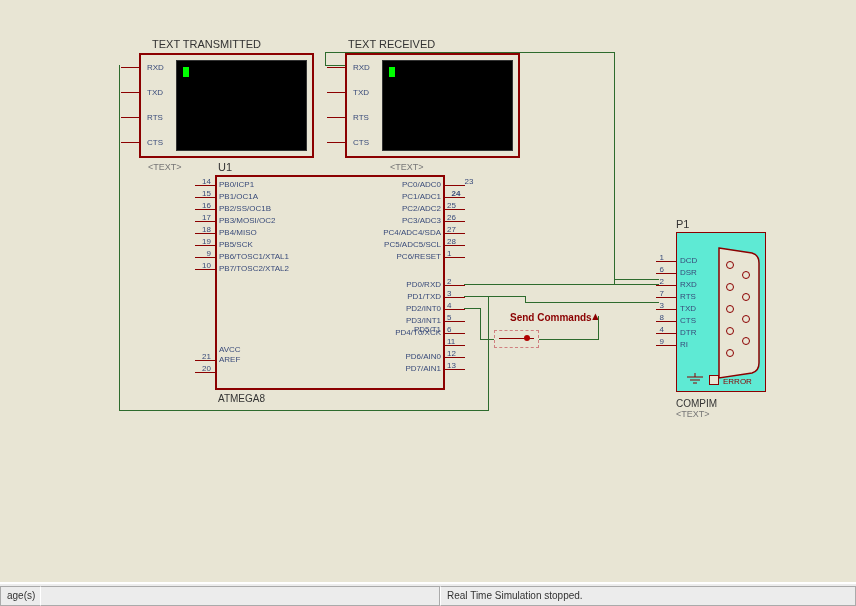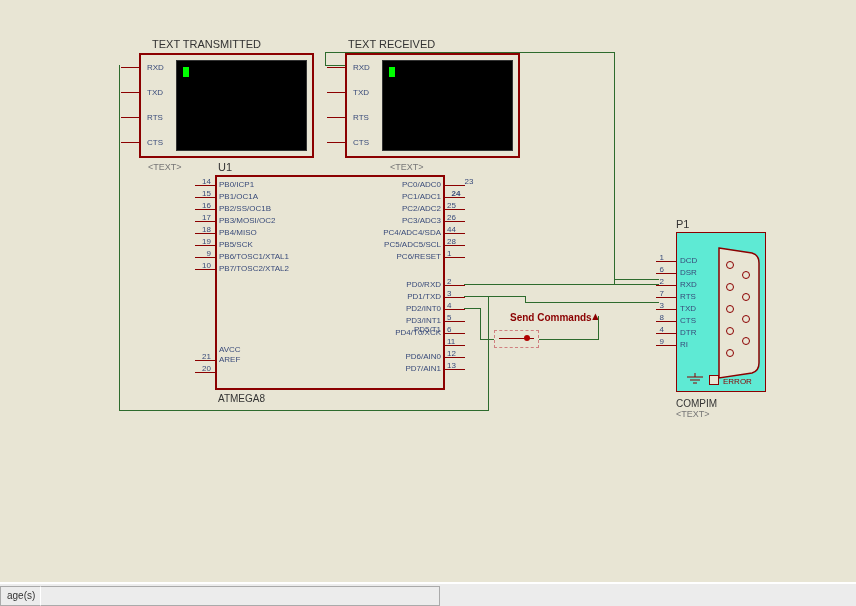--- a/index.html
+++ b/index.html
@@ -286,21 +286,21 @@
       <div class="pin-lead" style="left: 445px; top: 197px; width: 20px;"></div>
       <div class="pin-num" style="left: 447px; top: 189px; width: 18px; text-align: center; font-weight: bold;">24</div>
       <div class="pin" style="right: 415px; top: 192px; text-align: right;">PC1/ADC1</div>
       <div class="pin-lead" style="left: 445px; top: 209px; width: 20px;"></div>
       <div class="pin-num" style="left: 447px; top: 201px; width: 18px; text-align: left;">25</div>
       <div class="pin" style="right: 415px; top: 204px; text-align: right;">PC2/ADC2</div>
       <div class="pin-lead" style="left: 445px; top: 221px; width: 20px;"></div>
       <div class="pin-num" style="left: 447px; top: 213px; width: 18px; text-align: left;">26</div>
       <div class="pin" style="right: 415px; top: 216px; text-align: left;">PC3/ADC3</div>
       <div class="pin-lead" style="left: 445px; top: 233px; width: 20px;"></div>
-      <div class="pin-num" style="left: 447px; top: 225px; width: 18px; text-align: left;">44</div>
+      <div class="pin-num" style="left: 447px; top: 225px; width: 18px; text-align: left;">27</div>
       <div class="pin" style="right: 415px; top: 228px; text-align: right;">PC4/ADC4/SDA</div>
       <div class="pin-lead" style="left: 445px; top: 245px; width: 20px;"></div>
       <div class="pin-num" style="left: 447px; top: 237px; width: 18px; text-align: left;">28</div>
       <div class="pin" style="right: 415px; top: 240px; text-align: left;">PC5/ADC5/SCL</div>
       <div class="pin-lead" style="left: 445px; top: 257px; width: 20px;"></div>
       <div class="pin-num" style="left: 447px; top: 249px; width: 18px; text-align: left;">1</div>
       <div class="pin" style="right: 415px; top: 252px; text-align: right;">PC6/RESET</div>
     </div>
 
   <div id="right-b">
@@ -409,13 +409,14 @@
   <div class="wire wire-v" style="left:480px;top:308px;height:31px"></div>
   <div class="wire wire-h" style="left:480px;top:339px;width:14px"></div>
   <div class="wire wire-h" style="left:539px;top:339px;width:60px"></div>
   <div class="wire wire-v" style="left:598px;top:316px;height:24px"></div>
 
 </div>
 
 <div class="statusbar">
   <div class="status-cell left">age(s)</div>
   <div class="status-cell mid"></div>
+  <div class="status-cell msg">Real Time Simulation stopped.</div>
 </div>
 
 </body></html>

